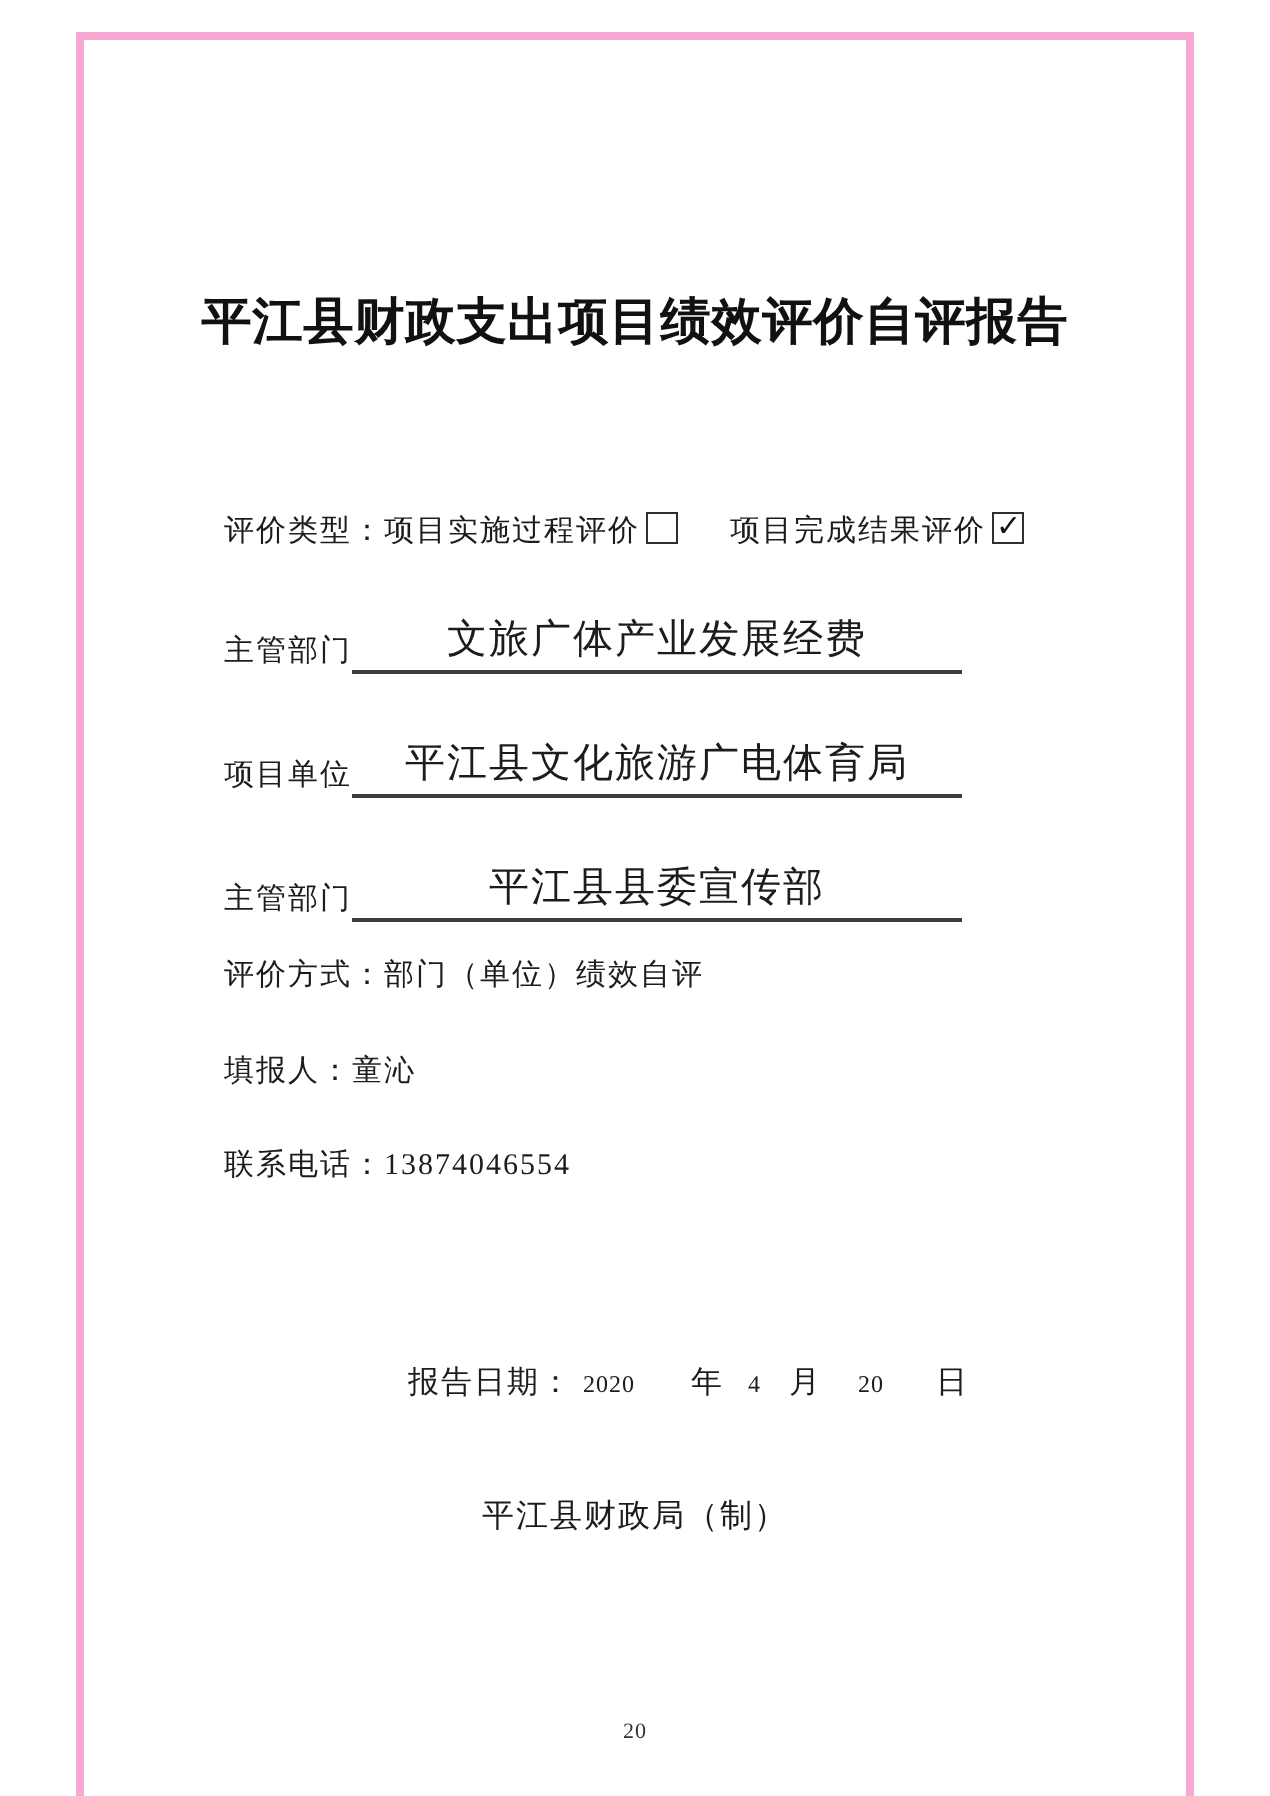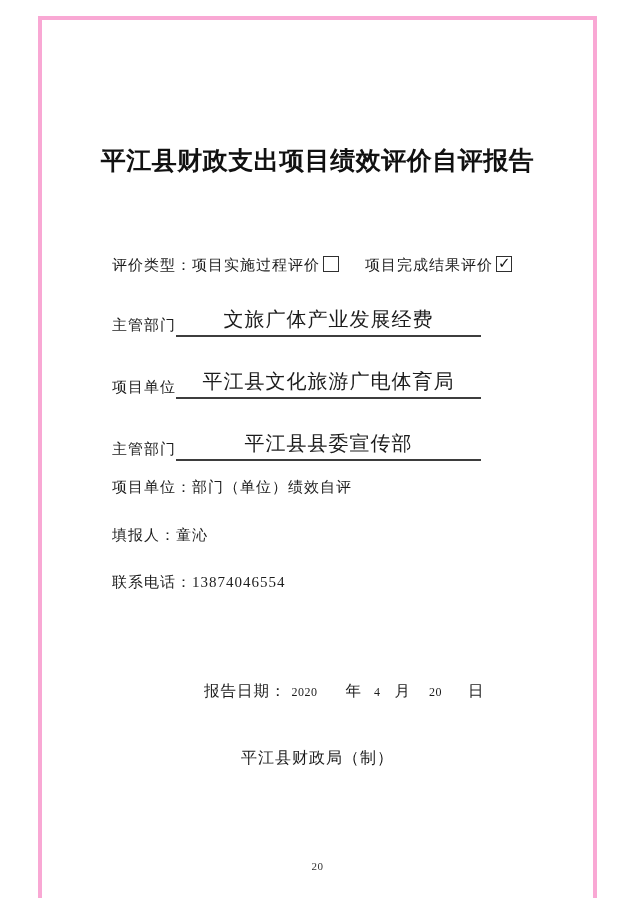--- a/index.html
+++ b/index.html
@@ -144,21 +144,21 @@
     <span class="field-label">项目单位</span>
     <span class="field-line">平江县文化旅游广电体育局</span>
   </div>
 
   <div class="field-row dept-row">
     <span class="field-label">主管部门</span>
     <span class="field-line">平江县县委宣传部</span>
   </div>
 
   <div class="row method-row">
-    <span>项目单位：</span><span class="small-value">部门（单位）绩效自评</span>
+    <span>评价方式：</span><span class="small-value">部门（单位）绩效自评</span>
   </div>
 
   <div class="row reporter-row">
     <span>填报人：</span><span>童沁</span>
   </div>
 
   <div class="row phone-row">
     <span>联系电话：</span><span>13874046554</span>
   </div>
 

